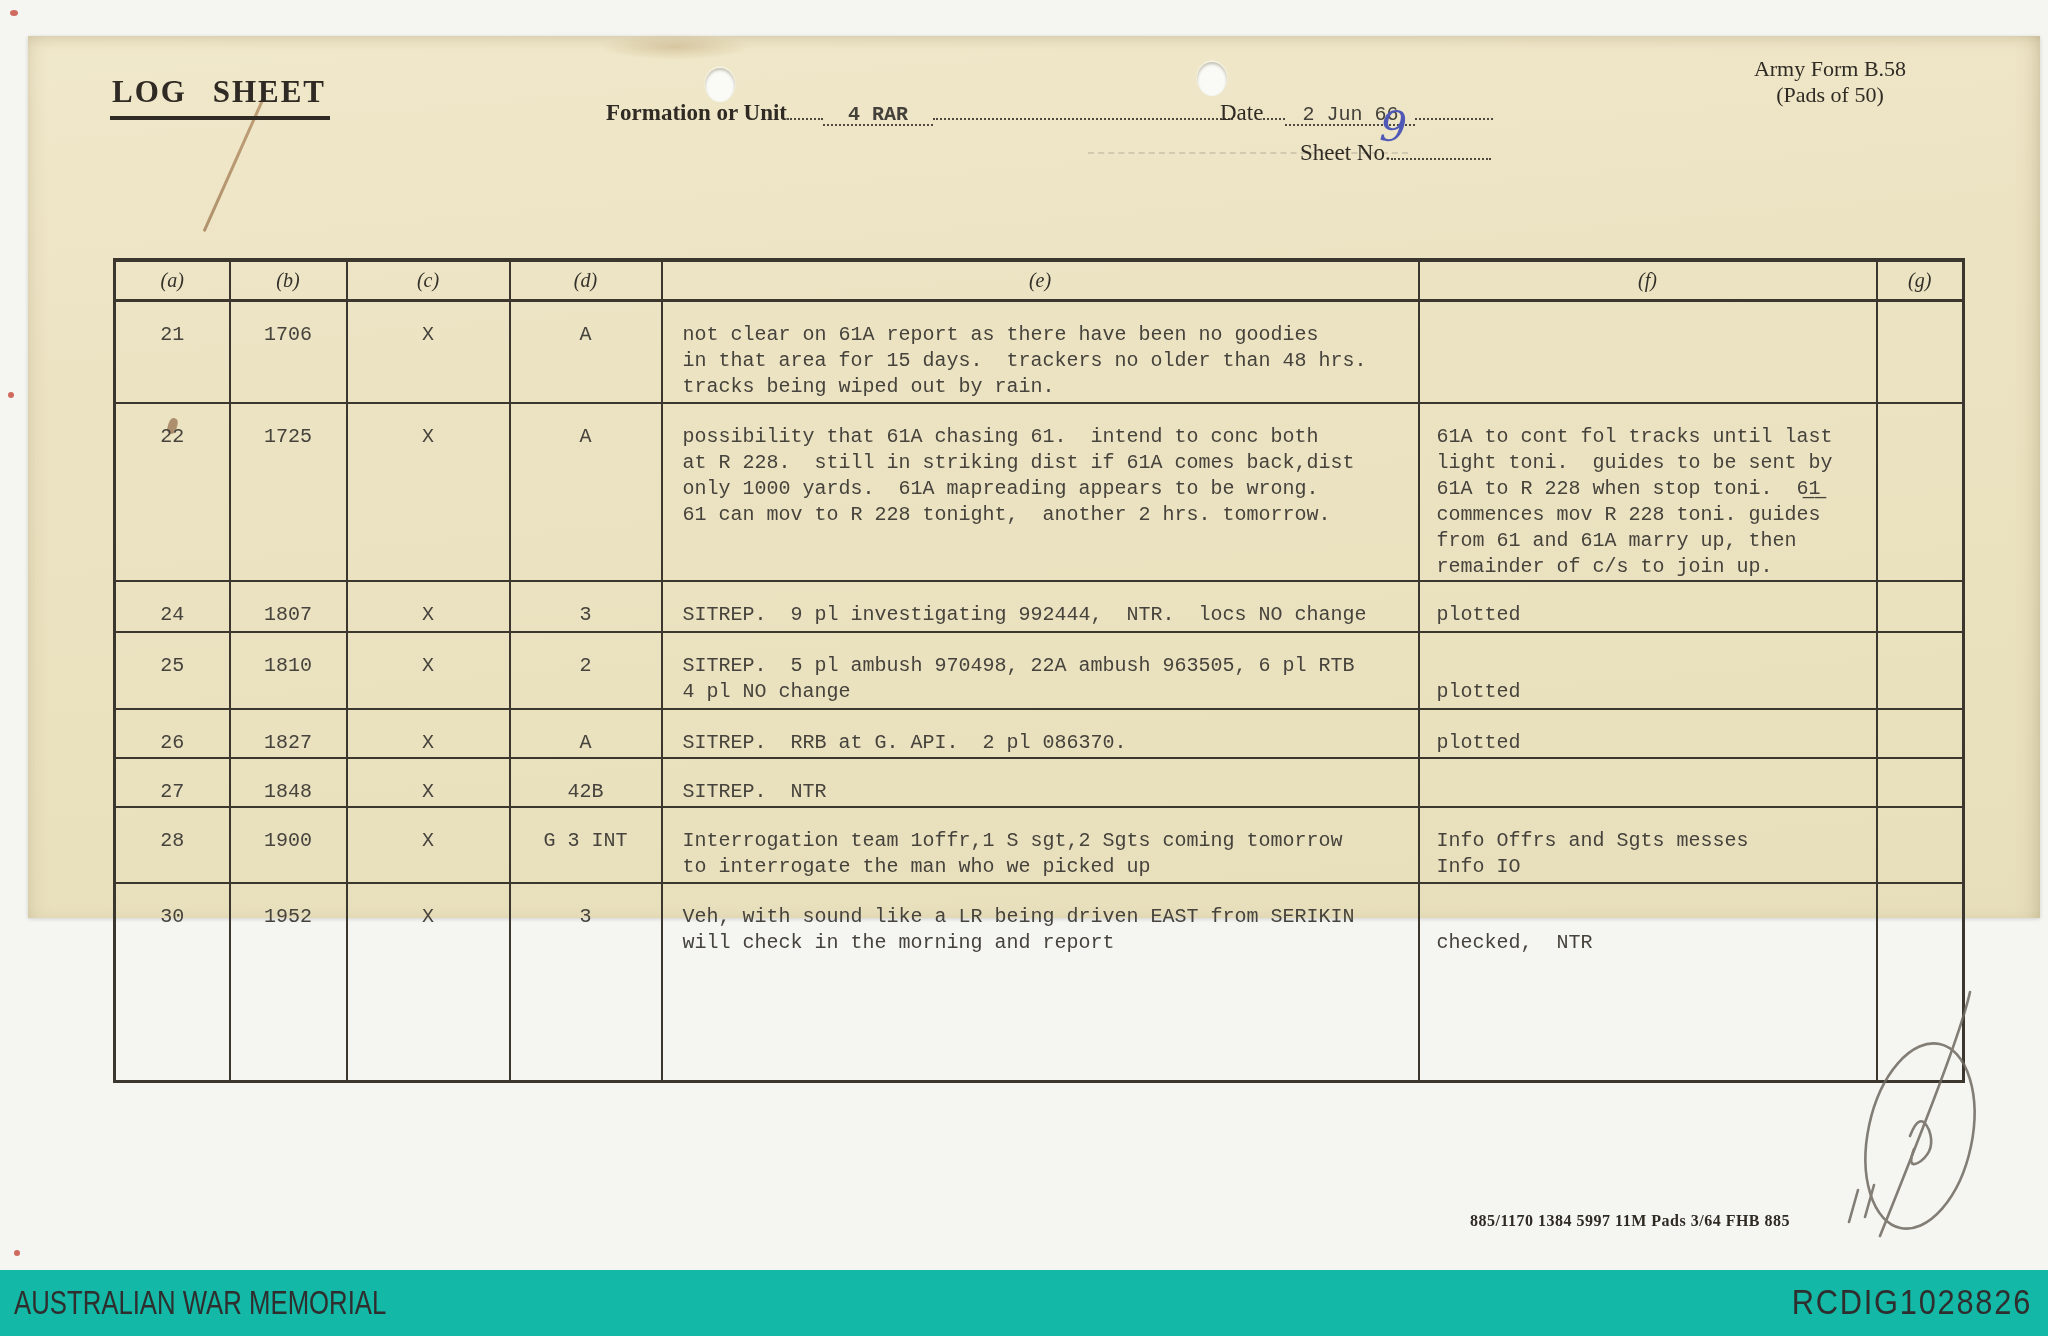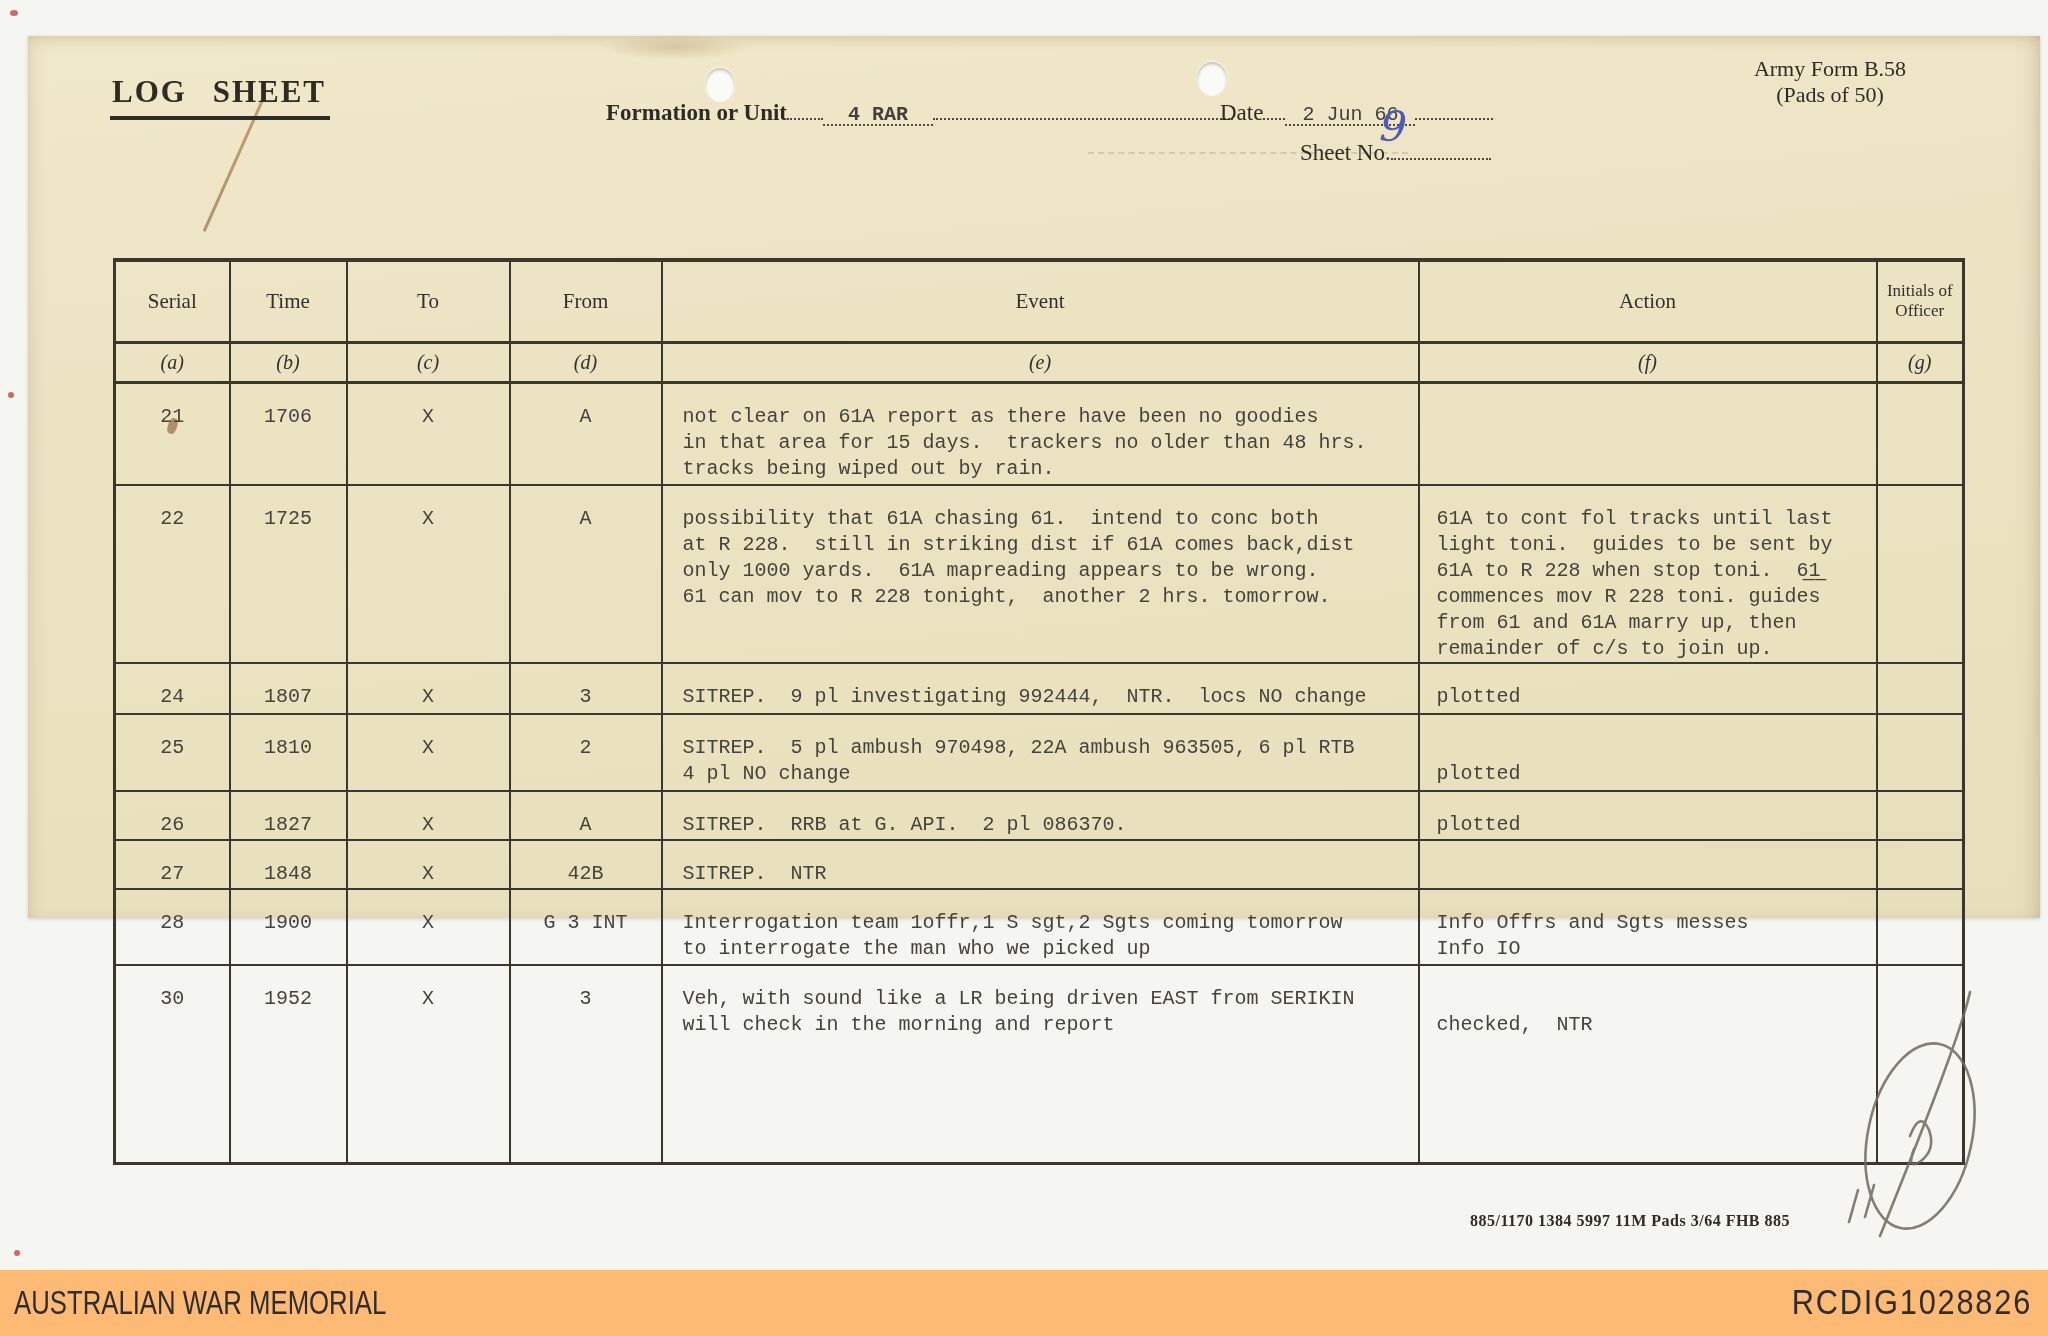--- a/index.html
+++ b/index.html
@@ -57,21 +57,21 @@
     color:#46433c; white-space:pre; }
   td.c { text-align:center; }
   td.ev { padding-left:20px; }
   td.ac { padding-left:17px; }
   .print-code { position:absolute; left:1442px; top:1176px; font-size:16px; font-weight:bold;
     letter-spacing:.5px; color:#2f2b24; }
 
   .scribble { position:absolute; left:1784px; top:948px; }
 
   
-  .bar { position:absolute; left:0; top:1270px; width:2048px; height:66px; background:#fdba74; }
+  .bar { position:absolute; left:0; top:1270px; width:2048px; height:66px; background:#14b8a6; }
   .bar-left { position:absolute; left:14px; top:14px; font-family:"Liberation Sans", sans-serif;
     font-size:33px; color:#2e2e2e; letter-spacing:0px; transform:scaleX(.78); transform-origin:left center; }
   .bar-right { position:absolute; right:16px; top:12px; font-family:"Liberation Sans", sans-serif;
     font-size:35px; color:#2e2e2e; letter-spacing:2px; transform:scaleX(.88); transform-origin:right center; }
 </style>
 </head>
 <body>
 
 <div class="paper">
 
@@ -114,29 +114,20 @@
     <colgroup>
       <col style="width:115px">
         <col style="width:117px">
         <col style="width:163px">
       <col style="width:152px">
         <col style="width:757px">
         <col style="width:458px">
         <col style="width:87px">
     </colgroup>
     <thead>
-      <tr class="hdr">
-        <th>Serial</th>
-        <th>Time</th>
-        <th>To</th>
-        <th>From</th>
-        <th>Event</th>
-        <th>Action</th>
-        <th class="initials-h">Initials of Officer</th>
-      </tr>
       <tr class="letters">
         <td>(a)</td>
         <td>(b)</td>
         <td>(c)</td>
         <td>(d)</td>
         <td>(e)</td>
         <td>(f)</td>
         <td>(g)</td>
       </tr>
     </thead>

